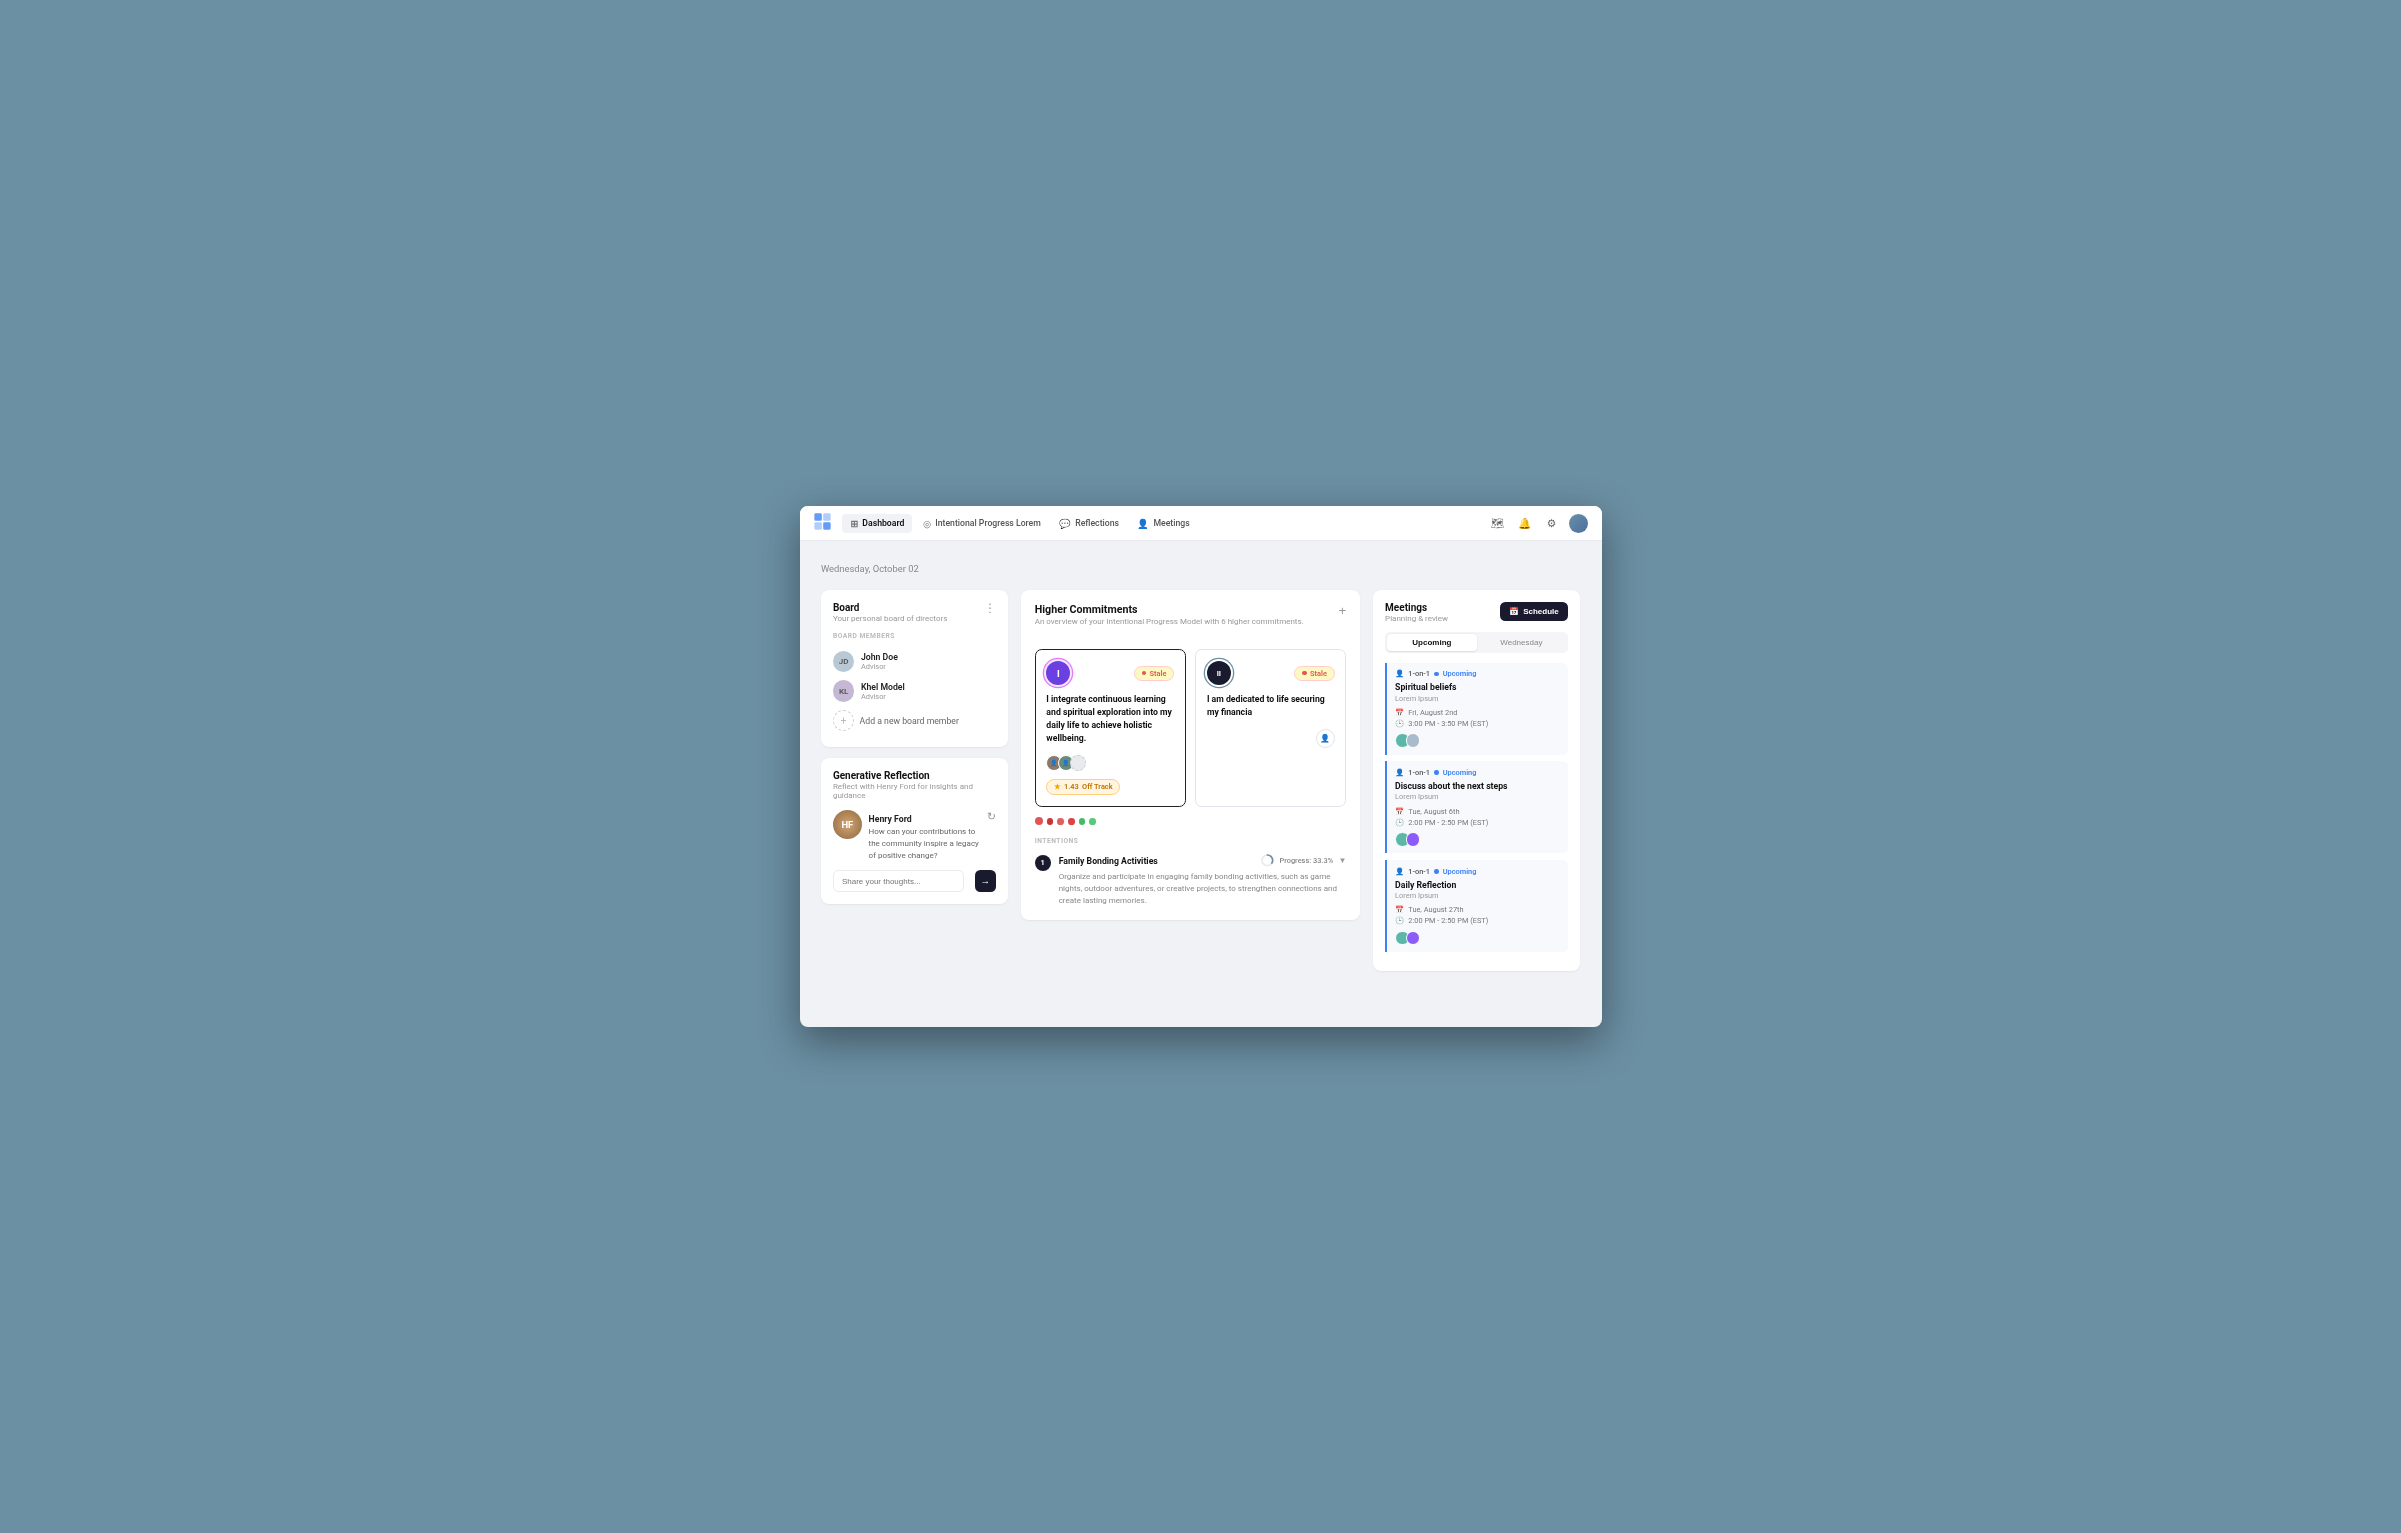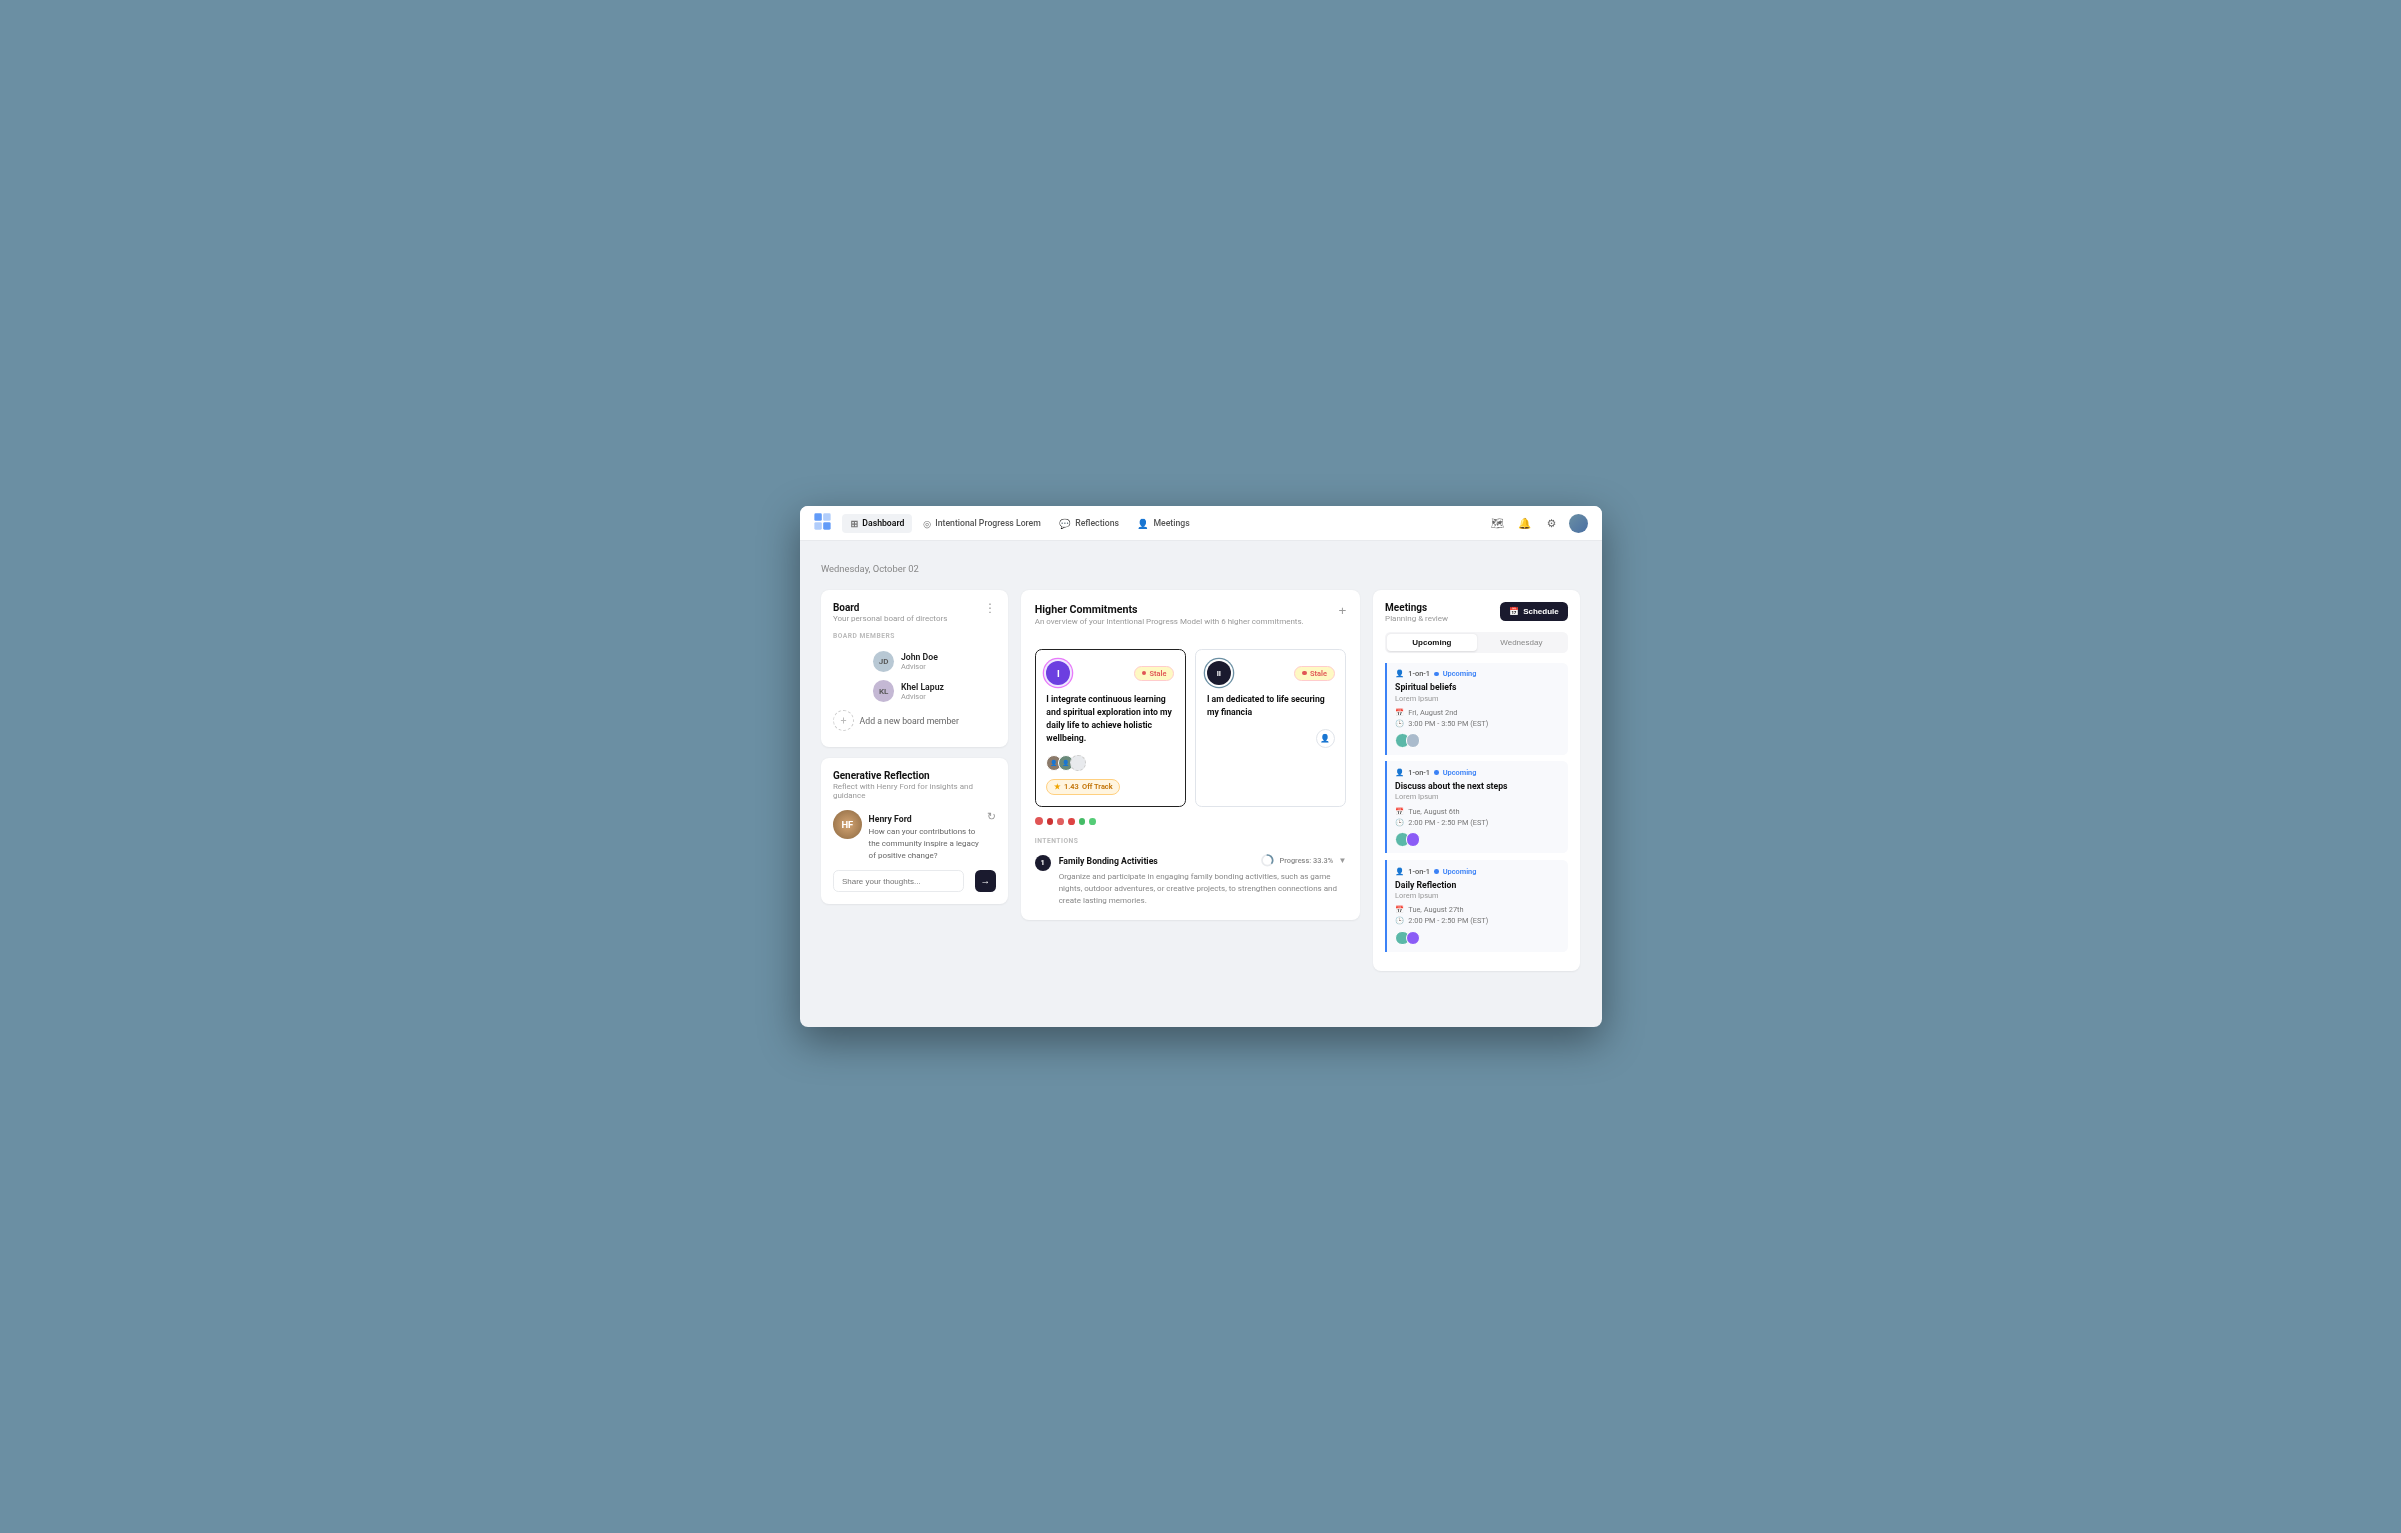--- a/index.html
+++ b/index.html
@@ -143,21 +143,20 @@
       color: #bbb;
       letter-spacing: 0.5px;
       text-transform: uppercase;
       margin: 9.4px 0 6.7px;
     }
     .member-row {
       display: flex;
       align-items: center;
       gap: 6.7px;
       padding: 4px 0;
-      margin-left: 40px;
     }
     .member-avatar {
       width: 21.4px;
       height: 21.4px;
       border-radius: 50%;
       background: #c9d4dc;
       overflow: hidden;
       flex-shrink: 0;
       display: flex;
       align-items: center;
@@ -631,21 +630,21 @@
             <div class="member-avatar john">JD</div>
             <div>
               <div class="member-name">John Doe</div>
               <div class="member-role">Advisor</div>
             </div>
           </div>
 
           <div class="member-row">
             <div class="member-avatar khel">KL</div>
             <div>
-              <div class="member-name">Khel Lapuz</div>
+              <div class="member-name">Khel Model</div>
               <div class="member-role">Advisor</div>
             </div>
           </div>
 
           <div class="add-member">
             <div class="add-icon">+</div>
             <span>Add a new board member</span>
           </div>
         </div>
 

